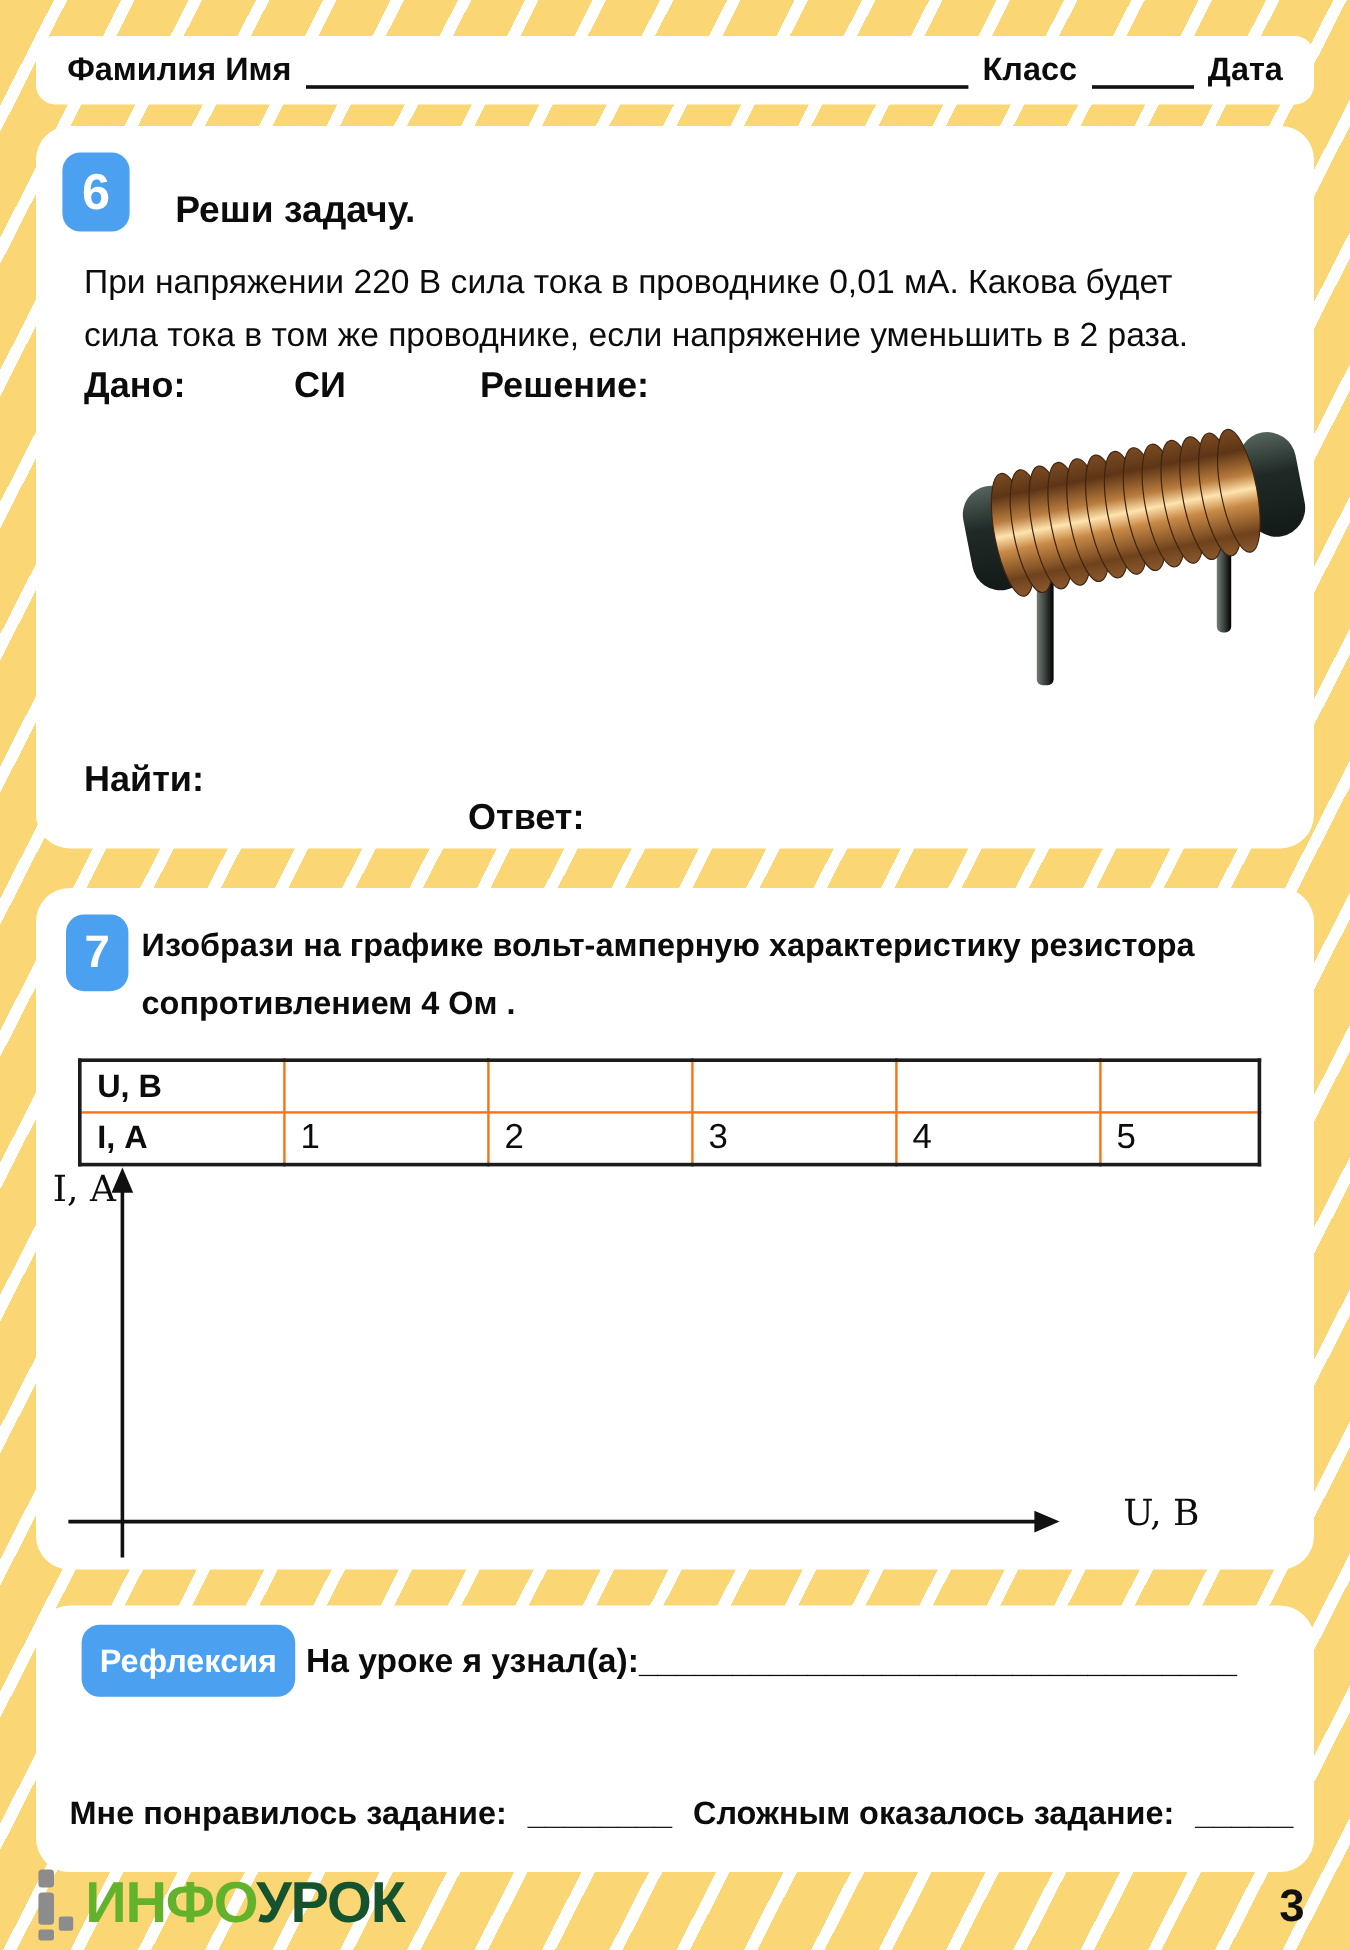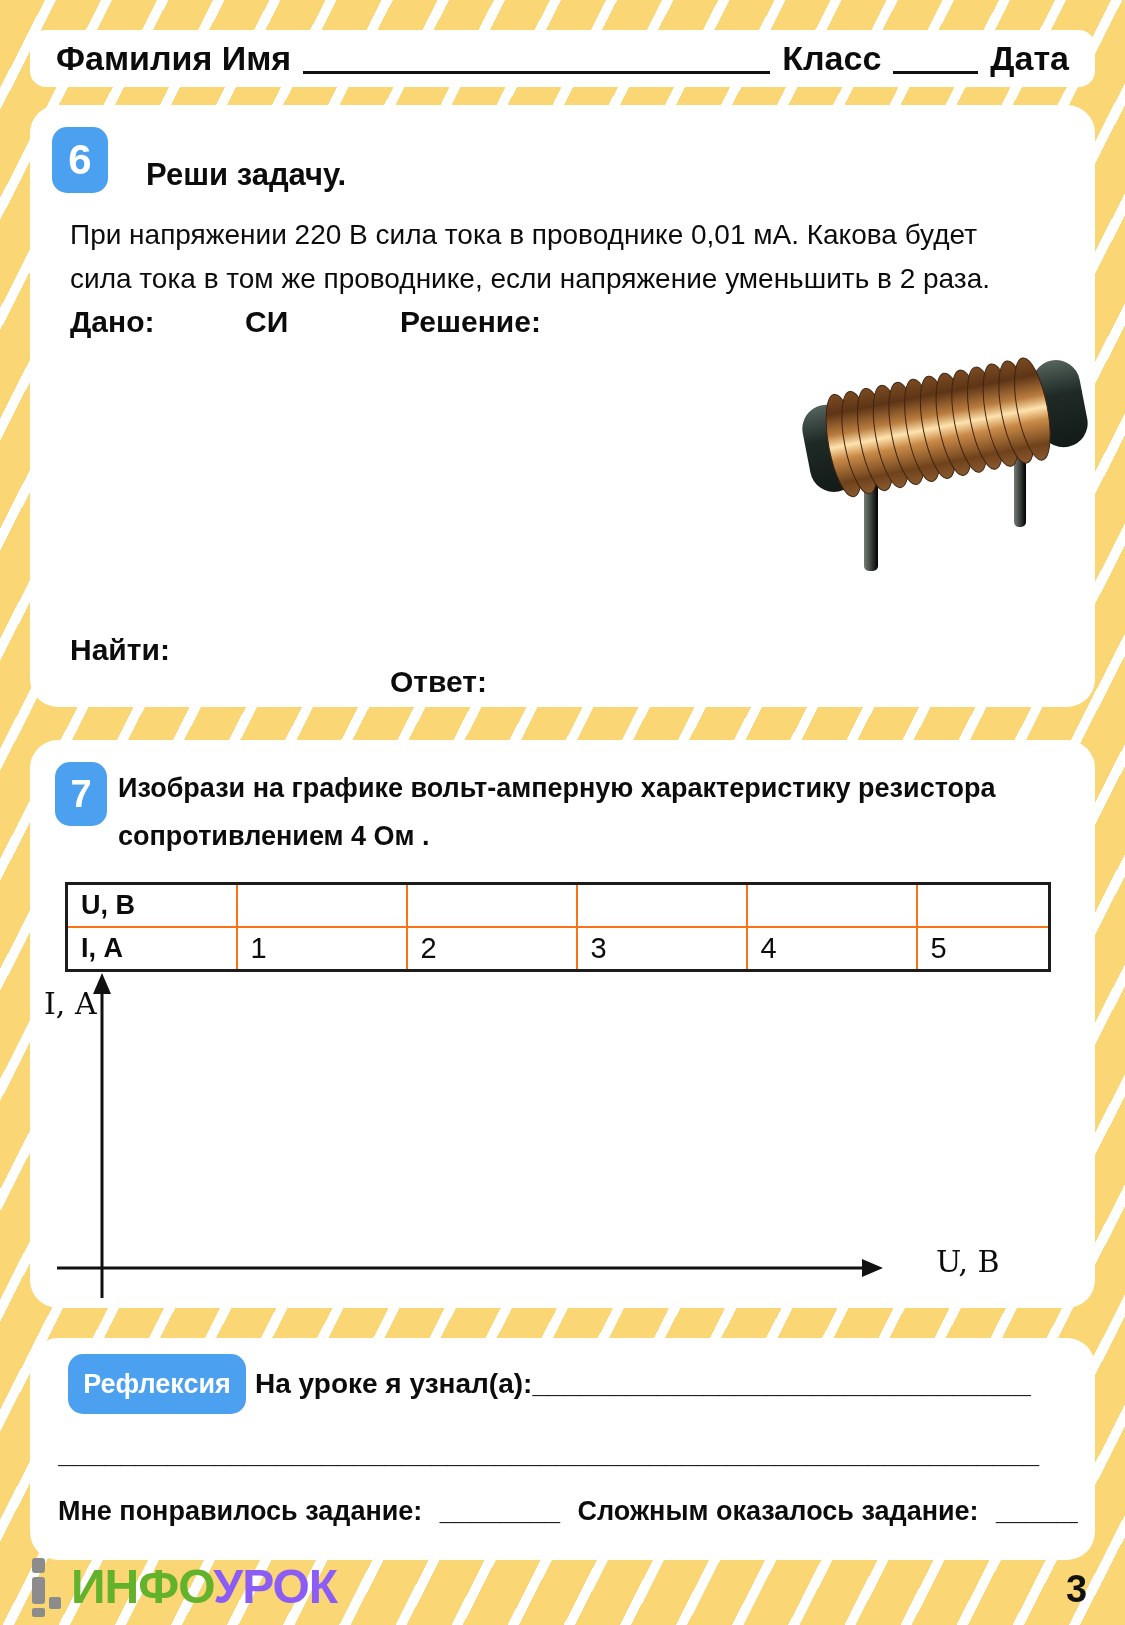--- a/index.html
+++ b/index.html
@@ -5,21 +5,21 @@
   html,body{margin:0;padding:0;}
   body{
     width:1125px;height:1625px;position:relative;overflow:hidden;
     font-family:"Liberation Sans",sans-serif;color:#0c0c0c;
     background:repeating-linear-gradient(117deg,#FBD674 0px,#FBD674 40px,#ffffff 40px,#ffffff 50px);
   }
   .card{position:absolute;left:30px;width:1065px;background:#ffffff;border-radius:28px;}
   .header-bar{
     position:absolute;left:30px;top:30px;width:1065px;height:57px;background:#ffffff;border-radius:16px;
     display:flex;align-items:center;padding:0 26px;box-sizing:border-box;
-    font-weight:bold;font-size:34px;
+    font-weight:bold;font-size:27px;
   }
   .blank{border-bottom:3px solid #111;height:4px;align-self:flex-end;margin:0 12px 13px 12px;}
   .grow{flex:1;}
   .w85{width:85px;}
   .badge{
     position:absolute;background:#4BA1EF;border-radius:15px;color:#fff;font-weight:bold;
     display:flex;align-items:center;justify-content:center;
   }
   .card h2{position:absolute;margin:16px;font-size:31px;font-weight:bold;}
   .lbl{position:absolute;font-weight:bold;font-size:30px;white-space:nowrap;}
@@ -32,37 +32,37 @@
   .coil{position:absolute;left:770px;top:226px;width:290px;height:250px;}
   
   .card2{top:740px;height:568px;}
   .badge7{left:25px;top:22px;width:52px;height:64px;font-size:38px;}
   .t7title{position:absolute;left:88px;top:24px;font-weight:bold;font-size:27px;line-height:48px;white-space:nowrap;}
   .vtable{position:absolute;left:35px;top:142px;border-collapse:collapse;table-layout:fixed;width:983px;border:3px solid #1c1c1c;}
   .vtable td{border:2px solid #f97316;height:41px;padding:0 0 0 13px;font-size:29px;vertical-align:middle;overflow:hidden;}
   .vtable td.hd{font-weight:bold;font-size:27px;}
   .axes{position:absolute;left:0;top:228px;}
   .axislab{position:absolute;font-family:"DejaVu Serif",serif;font-size:30px;white-space:nowrap;}
-  .ylab{left:14px;top:234px;margin-top:12px;}
+  .ylab{left:14px;top:234px;}
   .xlab{left:906px;top:504px;}
   
   .card3{top:1338px;height:222px;}
   .refl-btn{
     position:absolute;left:38px;top:16px;width:178px;height:60px;background:#4BA1EF;border-radius:15px;
     display:flex;align-items:center;justify-content:center;color:#fff;font-weight:bold;font-size:27px;
   }
   .refl-line1{position:absolute;left:225px;top:30px;width:818px;font-weight:bold;font-size:28px;white-space:nowrap;overflow:hidden;}
   .refl-line2{position:absolute;left:28px;top:100px;width:1014px;font-weight:bold;font-size:28px;white-space:nowrap;overflow:hidden;}
   .refl-line3{position:absolute;left:28px;top:158px;width:1020px;font-weight:bold;font-size:27px;white-space:nowrap;overflow:hidden;}
   .refl-line3 .sp{margin-left:10px;text-align:right;}
   
   .logo{position:absolute;left:30px;top:1556px;display:flex;align-items:center;gap:7px;}
   .logo-text{font-weight:bold;font-size:48px;letter-spacing:-1px;line-height:60px;}
   .lg-green{color:#63B22B;}
-  .lg-gray{color:#8b5cf6;}
+  .lg-gray{color:#14532d;}
   .pagenum{position:absolute;left:1066px;top:1568px;font-weight:bold;font-size:38px;color:#111;}
 </style>
 </head>
 <body>
 
 <div class="header-bar">
   <span>Фамилия Имя</span>
   <span class="blank grow"></span>
   <span>Класс</span>
   <span class="blank w85"></span>
@@ -180,21 +180,20 @@
   <span class="axislab xlab">U, B</span>
 </section>
 
 <section class="card card3">
   <div class="refl-btn">
     <span>Рефлексия</span>
   </div>
   <div class="refl-line1">
     <span>На уроке я узнал(а):</span><span>________________________________</span>
   </div>
-  <div class="refl-line2">_______________________________________________________________</div>
   <div class="refl-line3">
     <span>Мне понравилось задание:</span>
     <span class="sp">________</span>
     <span class="sp">Сложным оказалось задание:</span>
     <span class="sp">_________</span>
   </div>
 </section>
 
 <div class="logo">
   <svg width="34" height="62" viewBox="0 0 34 62">

